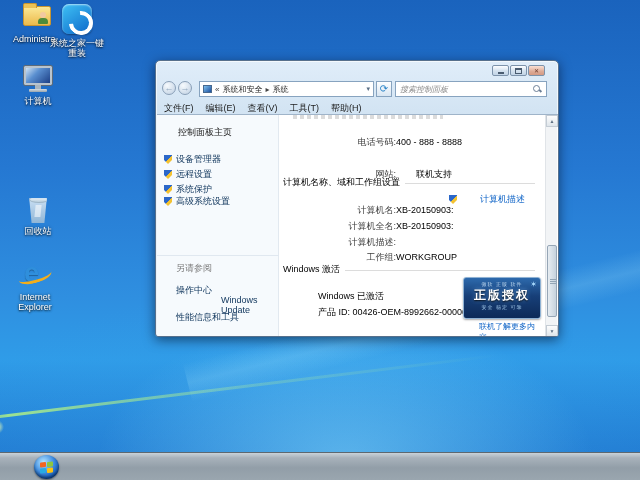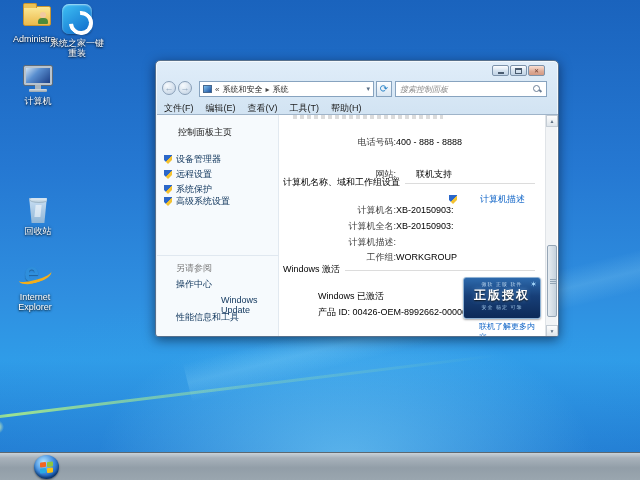--- a/index.html
+++ b/index.html
@@ -243,21 +243,21 @@
         <div class="sb-task" style="top:68px;">
           <span class="shield"></span>
           <span>系统保护</span>
         </div>
         <div class="sb-task" style="top:80px;">
           <span class="shield"></span>
           <span>高级系统设置</span>
         </div>
         <div class="sb-seealso">
           <div class="sb-sa-head">另请参阅</div>
-          <div class="sb-sa-item" style="top:22px;">操作中心</div>
+          <div class="sb-sa-item" style="top:28px;">操作中心</div>
           <div class="sb-sa-item" style="top:39px;margin-left:45px;">Windows Update</div>
           <div class="sb-sa-item" style="top:55px;">性能信息和工具</div>
         </div>
       </div>
 
       <div class="main">
         <div class="remnant"></div>
 
         <div class="mrow" style="top:11px;">
           <span class="lab">电话号码:</span><span class="val">400 - 888 - 8888</span>

